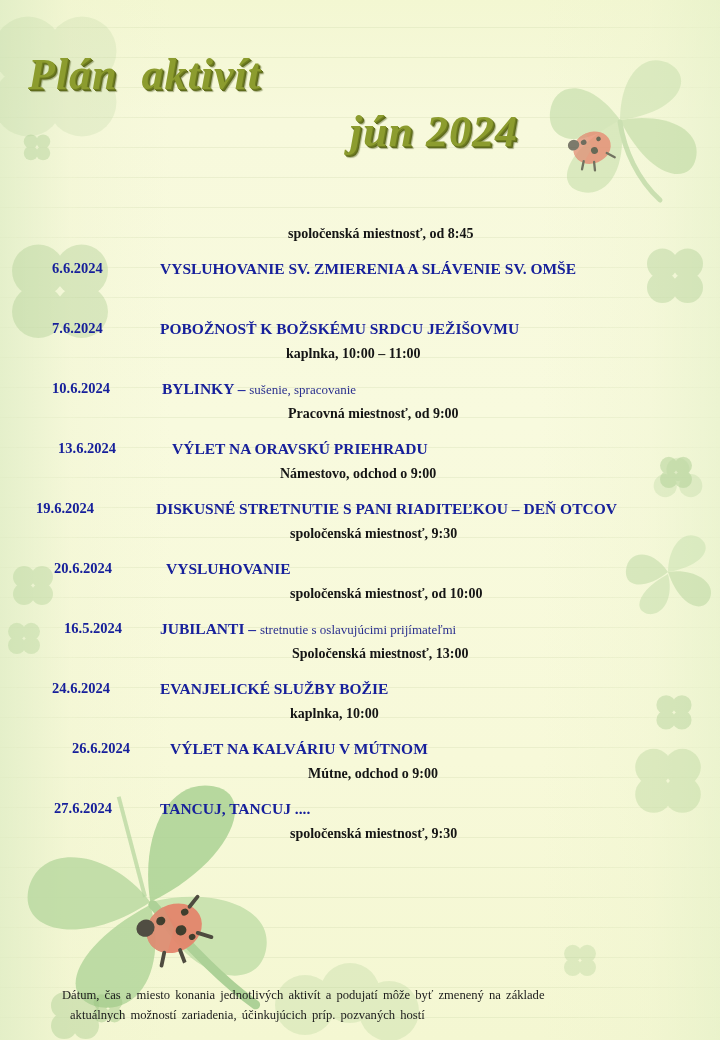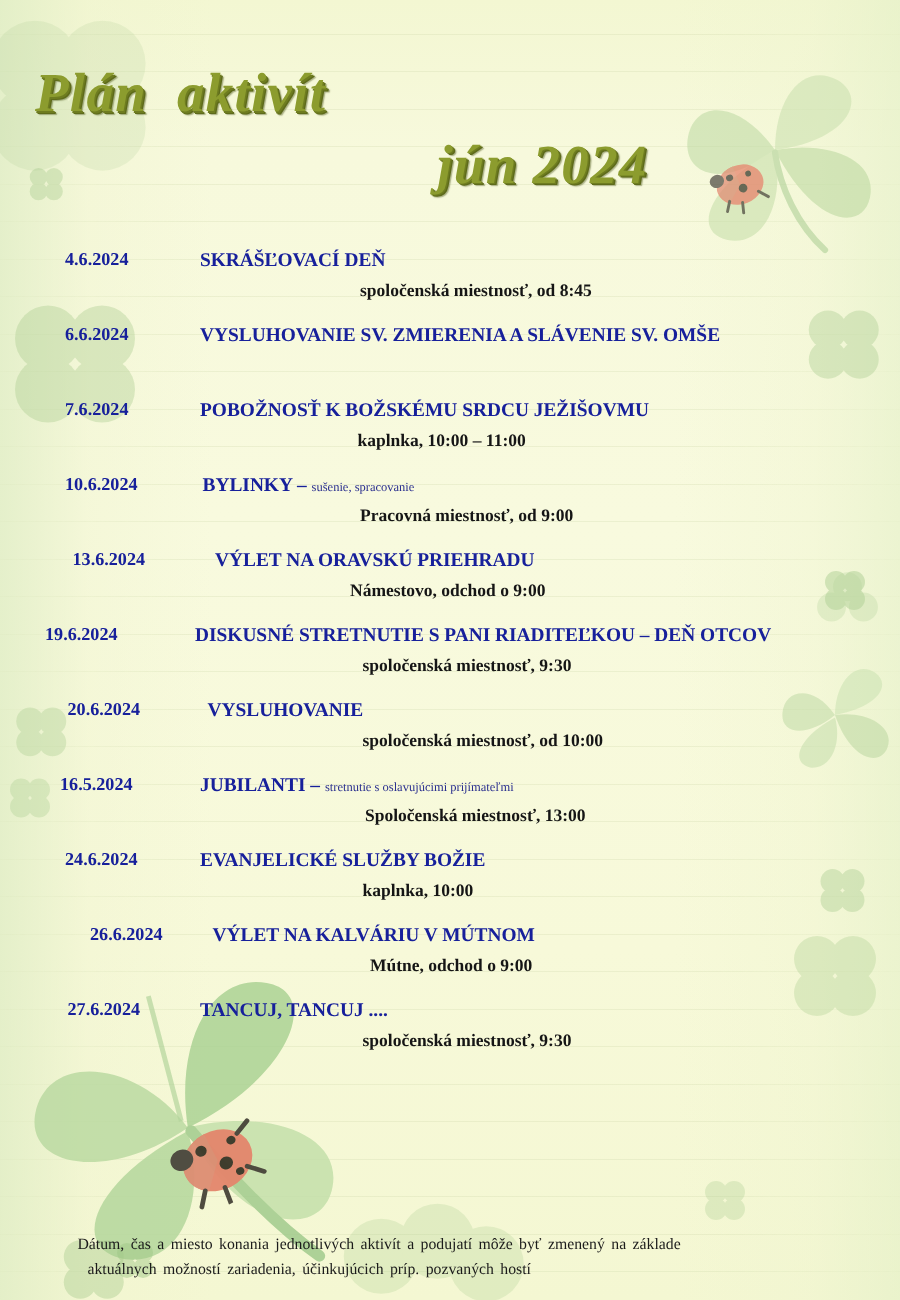--- a/index.html
+++ b/index.html
@@ -117,21 +117,21 @@
   .ev-title {
     position: absolute;
     top: 0;
     font-size: 15.5px;
     font-weight: bold;
     color: #17209b;
     white-space: nowrap;
   }
   .ev-title .sub {
     font-weight: normal;
-    font-size: 10px;
+    font-size: 13px;
     color: #2a2f8e;
   }
   .ev-title .plain {
     font-weight: bold;
     font-size: 14.5px;
     color: #17209b;
   }
   .ev-venue {
     position: absolute;
     top: 26px;
@@ -346,24 +346,20 @@
   </div>
 
   <div class="title-block">
     <div class="title-line l1">Plán  aktivít</div>
     <div class="title-line l2">jún 2024</div>
   </div>
 
   <div class="schedule">
 
     <div class="event">
-      <div class="ev-main">
-        <span class="ev-date" style="left:52px;">4.6.2024</span>
-        <span class="ev-title" style="left:160px;"><span>SKRÁŠĽOVACÍ DEŇ</span></span>
-      </div>
       <div class="ev-venue" style="left:288px;text-align:right;">spoločenská miestnosť, od 8:45</div>
     </div>
 
     <div class="event">
       <div class="ev-main">
         <span class="ev-date" style="left:52px;">6.6.2024</span>
         <span class="ev-title" style="left:160px;"><span>VYSLUHOVANIE SV. ZMIERENIA A SLÁVENIE SV. OMŠE</span></span>
       </div>
     </div>
 
@@ -403,40 +399,40 @@
     <div class="event">
       <div class="ev-main">
         <span class="ev-date" style="left:54px;">20.6.2024</span>
         <span class="ev-title" style="left:166px;"><span>VYSLUHOVANIE</span></span>
       </div>
       <div class="ev-venue" style="left:290px;">spoločenská  miestnosť, od 10:00</div>
     </div>
 
     <div class="event">
       <div class="ev-main">
-        <span class="ev-date" style="left:48px;">16.5.2024</span>
+        <span class="ev-date" style="left:64px;">16.5.2024</span>
         <span class="ev-title" style="left:160px;"><span>JUBILANTI – </span><span class="sub">stretnutie s oslavujúcimi prijímateľmi</span></span>
       </div>
       <div class="ev-venue" style="left:292px;">Spoločenská miestnosť,  13:00</div>
     </div>
 
     <div class="event">
       <div class="ev-main">
         <span class="ev-date" style="left:52px;">24.6.2024</span>
         <span class="ev-title" style="left:160px;"><span>EVANJELICKÉ SLUŽBY BOŽIE</span></span>
       </div>
       <div class="ev-venue" style="left:290px;">kaplnka, 10:00</div>
     </div>
 
     <div class="event">
       <div class="ev-main">
         <span class="ev-date" style="left:72px;">26.6.2024</span>
         <span class="ev-title" style="left:170px;"><span>VÝLET NA KALVÁRIU V MÚTNOM</span></span>
       </div>
-      <div class="ev-venue" style="left:296px;">Mútne, odchod o  9:00</div>
+      <div class="ev-venue" style="left:308px;">Mútne, odchod o  9:00</div>
     </div>
 
     <div class="event">
       <div class="ev-main">
         <span class="ev-date" style="left:54px;">27.6.2024</span>
         <span class="ev-title" style="left:160px;"><span>TANCUJ, TANCUJ ....</span></span>
       </div>
       <div class="ev-venue" style="left:290px;">spoločenská miestnosť, 9:30</div>
     </div>
 

